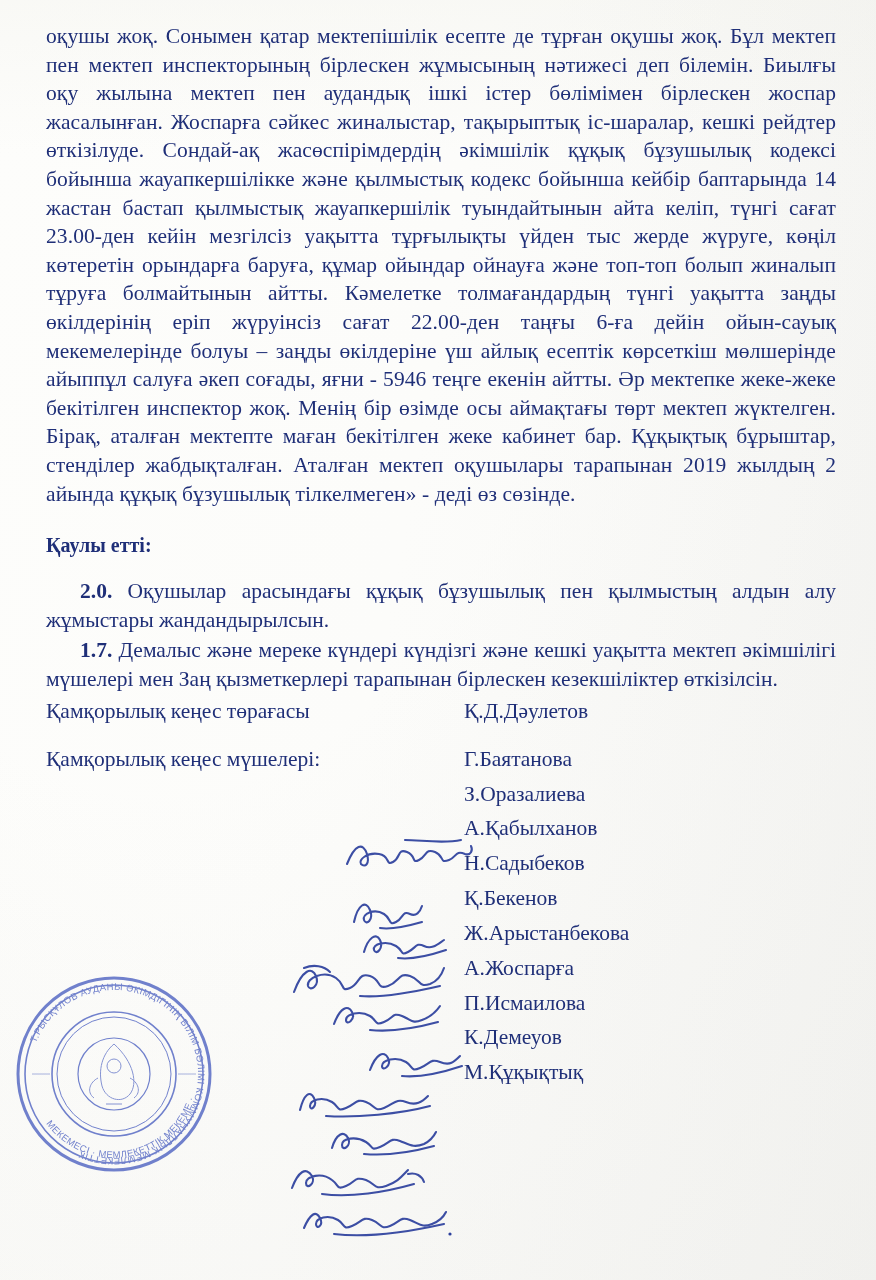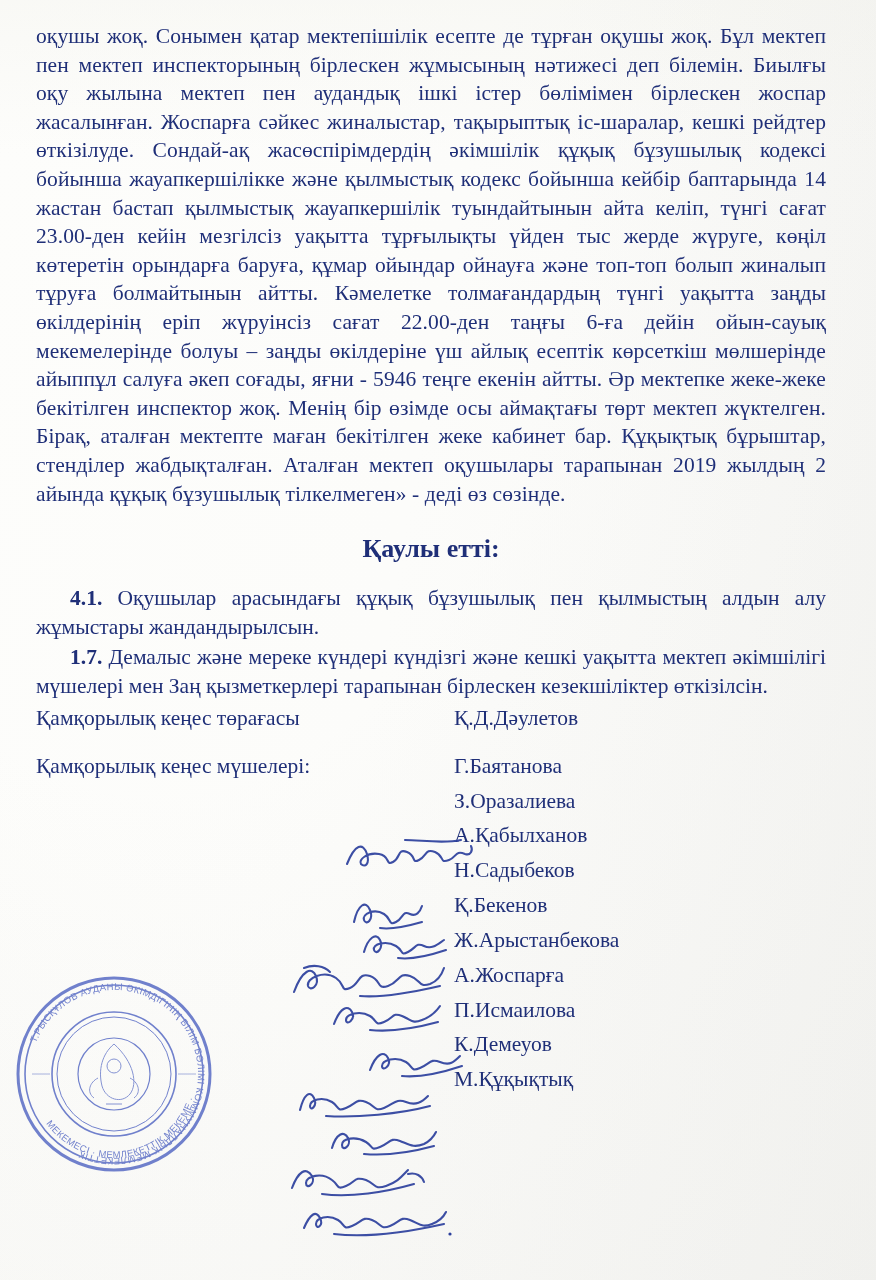--- a/index.html
+++ b/index.html
@@ -24,37 +24,36 @@
   .paper-shade {
     position: absolute;
     inset: 0;
     background:
       radial-gradient(ellipse at 18% 12%, rgba(255,255,255,0.0) 40%, rgba(220,220,215,0.25) 100%),
       linear-gradient(180deg, rgba(245,245,240,0.5) 0%, rgba(255,255,255,0) 12%);
     pointer-events: none;
   }
   .doc-body {
     position: absolute;
-    left: 36px;
+    left: 46px;
     top: 22px;
     width: 790px;
   }
   p.para {
     margin: 0;
     font-size: 21.5px;
     line-height: 1.33;
     text-align: justify;
     text-justify: inter-word;
     color: #1f2f78;
     letter-spacing: 0.1px;
   }
   .heading {
-    text-align: center;
     font-weight: bold;
-    font-size: 26px;
+    font-size: 20px;
     margin: 26px 0 20px 0;
     color: #1f2f78;
   }
   .clause {
     margin: 0 0 2px 0;
     font-size: 21.5px;
     line-height: 1.33;
     text-align: justify;
     color: #1f2f78;
     text-indent: 34px;
@@ -131,21 +130,21 @@
 <div class="page">
   <div class="paper-shade"></div>
 
   <div class="doc-body">
 
     <p class="para">оқушы жоқ. Сонымен қатар мектепішілік есепте де тұрған оқушы жоқ. Бұл мектеп пен мектеп инспекторының бірлескен жұмысының нәтижесі деп білемін. Биылғы оқу жылына мектеп пен аудандық ішкі істер бөлімімен бірлескен жоспар жасалынған. Жоспарға сәйкес жиналыстар, тақырыптық іс-шаралар, кешкі рейдтер өткізілуде. Сондай-ақ жасөспірімдердің әкімшілік құқық бұзушылық кодексі бойынша жауапкершілікке және қылмыстық кодекс бойынша кейбір баптарында 14 жастан бастап қылмыстық жауапкершілік туындайтынын айта келіп, түнгі сағат 23.00-ден кейін мезгілсіз уақытта тұрғылықты үйден тыс жерде жүруге, көңіл көтеретін орындарға баруға, құмар ойындар ойнауға және топ-топ болып жиналып тұруға болмайтынын айтты. Кәмелетке толмағандардың түнгі уақытта заңды өкілдерінің еріп жүруінсіз сағат 22.00-ден таңғы 6-ға дейін ойын-сауық мекемелерінде болуы – заңды өкілдеріне үш айлық есептік көрсеткіш мөлшерінде айыппұл салуға әкеп соғады, яғни - 5946 теңге екенін айтты. Әр мектепке жеке-жеке бекітілген инспектор жоқ. Менің бір өзімде осы аймақтағы төрт мектеп жүктелген. Бірақ, аталған мектепте маған бекітілген жеке кабинет бар. Құқықтық бұрыштар, стенділер жабдықталған. Аталған мектеп оқушылары тарапынан 2019 жылдың 2 айында құқық бұзушылық тілкелмеген» -  деді өз сөзінде.</p>
 
     <div class="heading">Қаулы етті:</div>
 
     <p class="clause">
-      <b>4.1.</b>
+      <b>2.0.</b>
       <span>Оқушылар арасындағы құқық бұзушылық пен қылмыстың алдын алу жұмыстары жандандырылсын.</span>
     </p>
     <p class="clause">
       <b>1.7.</b>
       <span>Демалыс және мереке күндері күндізгі және кешкі уақытта мектеп әкімшілігі мүшелері мен Заң қызметкерлері тарапынан бірлескен кезекшіліктер өткізілсін.</span>
     </p>
 
     <div class="sig-block">
 
       <div class="sig-row">

